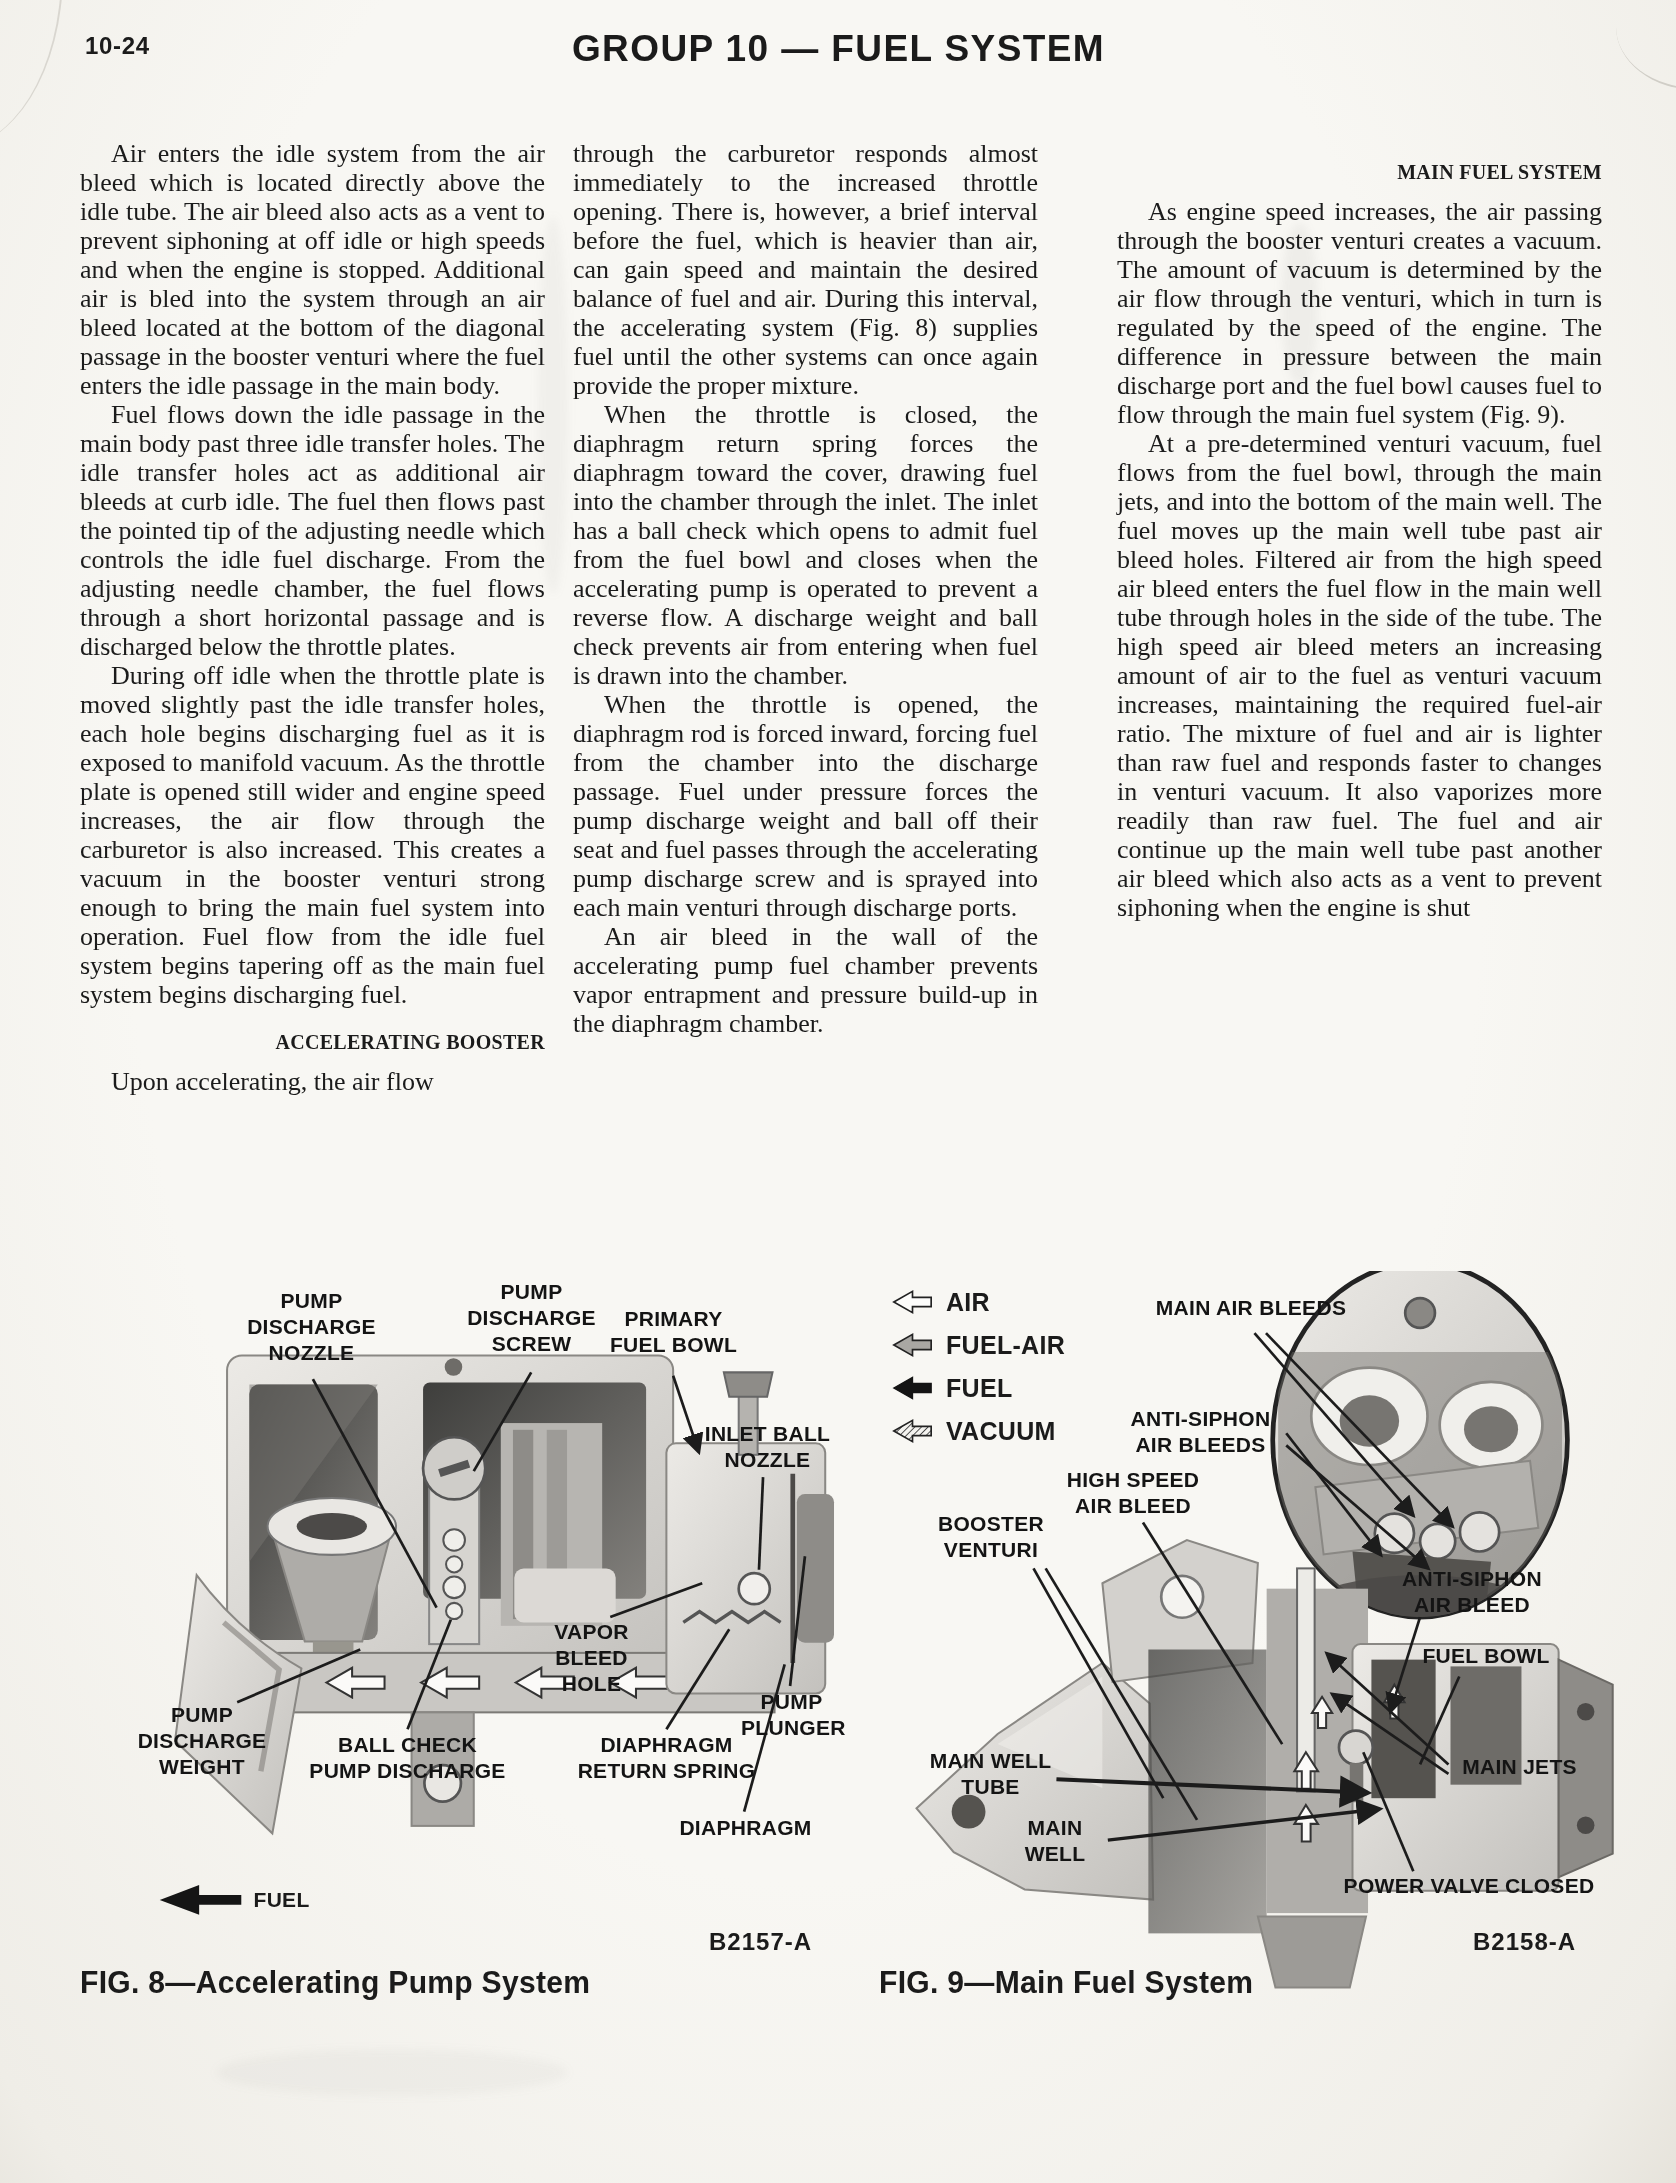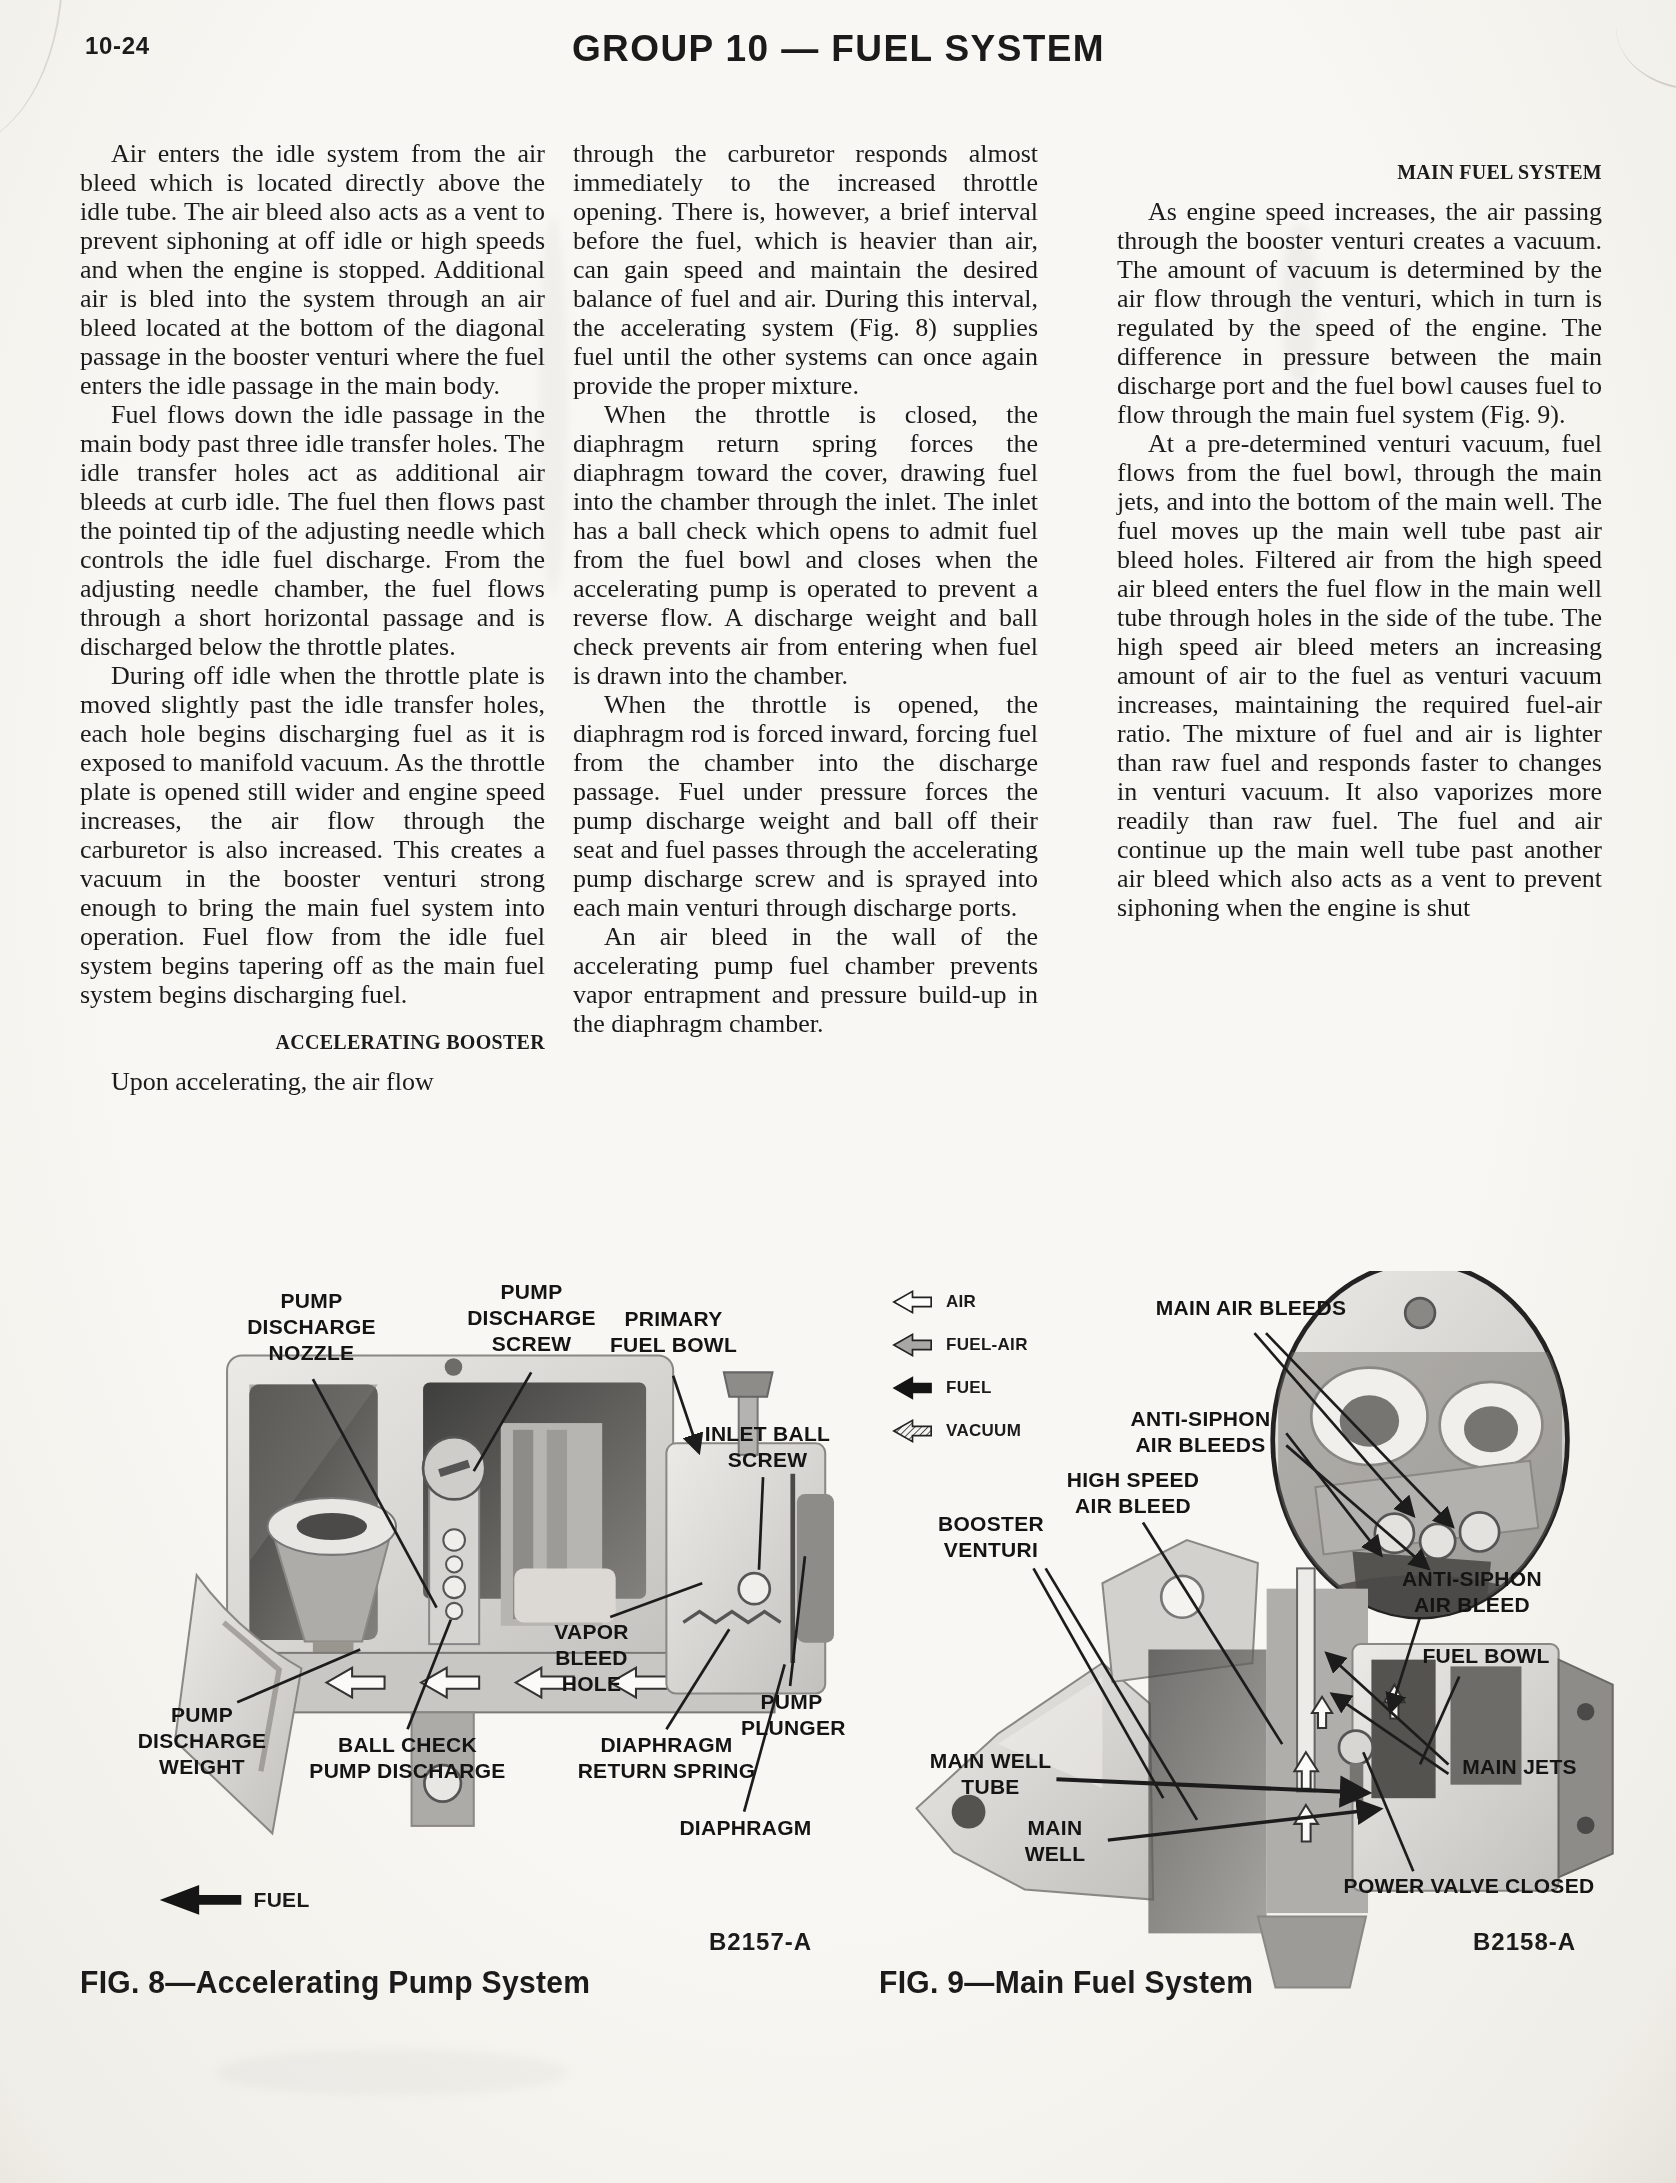--- a/index.html
+++ b/index.html
@@ -25,21 +25,21 @@
   .sec-h{font-family:"Liberation Serif",serif;font-weight:bold;font-size:20px;letter-spacing:0.3px;margin:19px 0 9.5px 0;text-align:right;}
   
   .fig{position:absolute;}
   .fig8{left:95px;top:1271px;width:744px;height:757px;}
   .fig9{left:879px;top:1271px;width:778px;height:757px;}
   .fig svg.art{position:absolute;left:0;top:0;}
   .fl{position:absolute;font-family:"Liberation Sans",sans-serif;font-weight:bold;font-size:21px;line-height:26px;
       letter-spacing:0.3px;text-align:center;white-space:pre-line;color:#141414;}
   .legend{position:absolute;left:12px;top:9.5px;}
   .legend-row{display:flex;align-items:center;height:43px;}
-  .legend-row .lab{font-family:"Liberation Sans",sans-serif;font-weight:bold;font-size:17px;letter-spacing:0.3px;margin-left:12px;}
+  .legend-row .lab{font-family:"Liberation Sans",sans-serif;font-weight:bold;font-size:25px;letter-spacing:0.3px;margin-left:12px;}
   .fuel-row8{position:absolute;left:62px;top:614px;display:flex;align-items:center;}
   .fuel-row8 .lab{font-family:"Liberation Sans",sans-serif;font-weight:bold;font-size:21px;margin-left:9.5px;letter-spacing:0.3px;}
   .fig-code{position:absolute;font-family:"Liberation Sans",sans-serif;font-weight:bold;font-size:24px;letter-spacing:1px;}
   .code8{left:709px;top:1928px;}
   .code9{left:1473px;top:1928px;}
   .caption{position:absolute;font-family:"Liberation Sans",sans-serif;font-weight:bold;font-size:31px;letter-spacing:0.3px;transform:scaleX(.97);transform-origin:left;}
   .cap8{left:80px;top:1965px;}
   .cap9{left:879px;top:1965px;}
 </style>
 </head>
@@ -154,21 +154,21 @@
     </svg>
     <div class="fl" style="left:132px;top:17px;width:169px;">PUMP
 DISCHARGE
 NOZZLE</div>
     <div class="fl" style="left:352px;top:8px;width:169px;">PUMP
 DISCHARGE
 SCREW</div>
     <div class="fl" style="left:477px;top:35px;width:203px;">PRIMARY
 FUEL BOWL</div>
     <div class="fl" style="left:600px;top:150px;width:145px;">INLET BALL
-SCREW</div>
+NOZZLE</div>
     <div class="fl" style="left:24px;top:431px;width:166px;">PUMP
 DISCHARGE
 WEIGHT</div>
     <div class="fl" style="left:196px;top:461px;width:233px;">BALL CHECK
 PUMP DISCHARGE</div>
     <div class="fl" style="left:439px;top:348px;width:115px;">VAPOR
 BLEED
 HOLE</div>
     <div class="fl" style="left:477px;top:461px;width:189px;">DIAPHRAGM
 RETURN SPRING</div>

